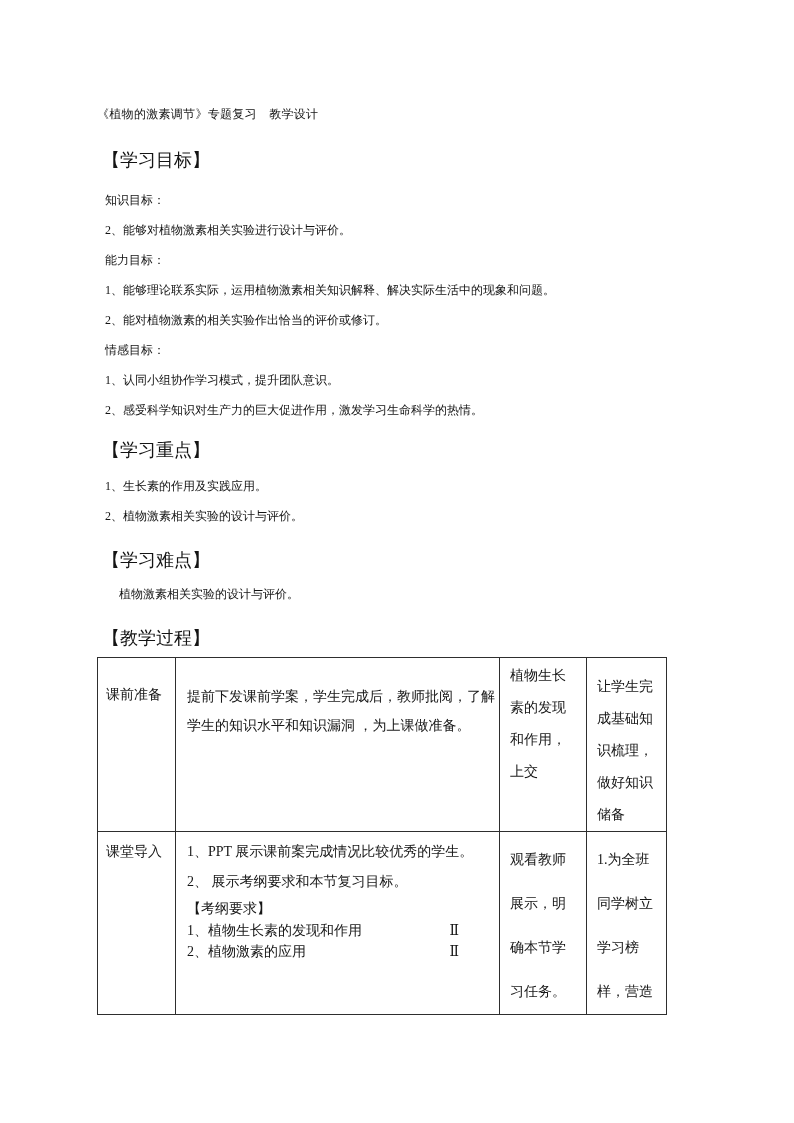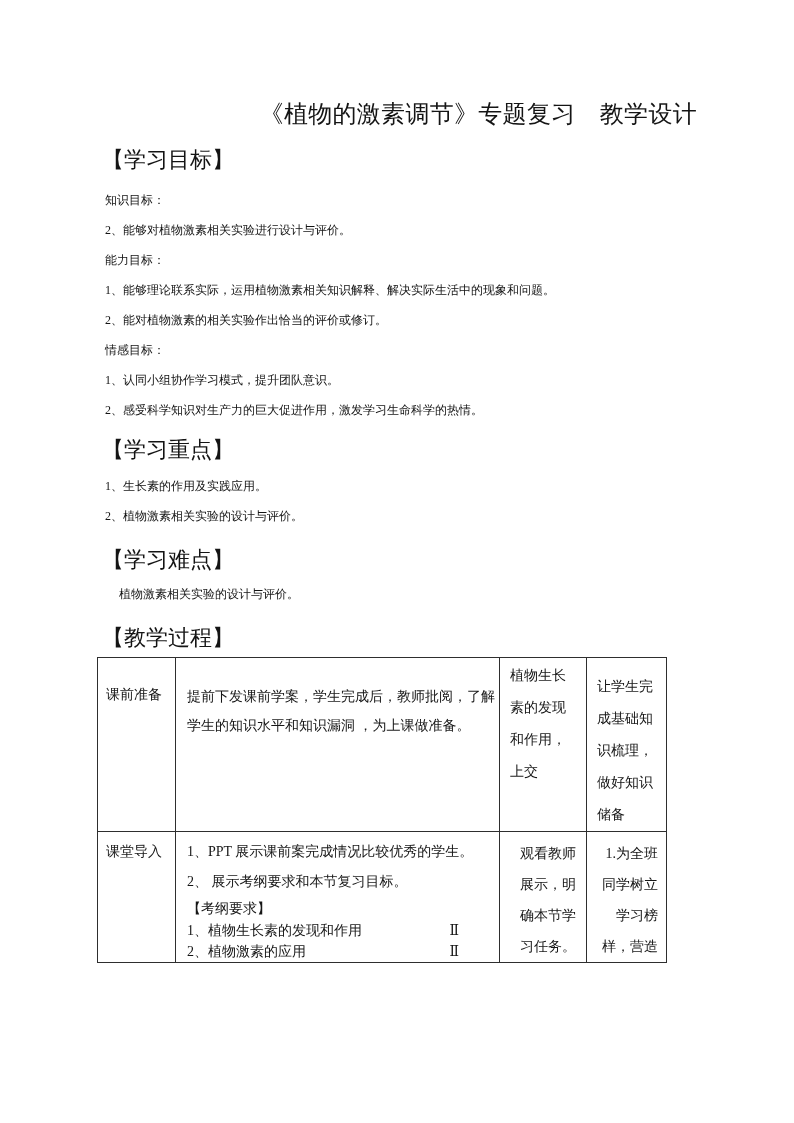--- a/index.html
+++ b/index.html
@@ -10,28 +10,28 @@
     height: 1123px;
     background: #ffffff;
     font-family: "Liberation Serif", "DejaVu Serif", serif;
     color: #141414;
     overflow: hidden;
   }
   .content {
     padding: 101px 97px 0 97px;
   }
   .doc-title {
-    font-size: 24px;
+    font-size: 12px;
     line-height: 26px;
-    text-align: right;
+    text-align: left;
     letter-spacing: 0.3px;
     white-space: pre;
   }
   .sec-heading {
-    font-size: 22px;
+    font-size: 18px;
     font-weight: normal;
     line-height: 26px;
     padding-left: 5px;
   }
   .sec-heading.objectives { margin-top: 20px; }
   .sec-heading.keypoints  { margin-top: 12px; }
   .sec-heading.difficulty { margin-top: 16px; }
   .sec-heading.process    { margin-top: 16px; }
   .para-group { margin-top: 12px; }
   .para-group.tight { margin-top: 8px; }
@@ -67,21 +67,21 @@
   th.c4 { padding-left: 9px; }
   tr.row-prep { height: 152px; }
   tr.row-intro { height: 125px; }
   td.stage-cell { padding: 26px 4px 0 8px; line-height: 22px; }
   tr.row-intro td.stage-cell { padding-top: 9px; }
   td.guidance-cell { padding: 24px 4px 0 11px; line-height: 29px; }
   tr.row-intro td.guidance-cell { padding-top: 5px; }
   td.student-cell { padding: 2px 0 0 10px; padding-right: 10px; line-height: 32px; }
   td.intent-cell  { padding: 13px 8px 0 10px; line-height: 32px; }
   tr.row-intro td.student-cell,
-  tr.row-intro td.intent-cell { padding-top: 6px; line-height: 31px; text-align: right; }
+  tr.row-intro td.intent-cell { padding-top: 6px; line-height: 44px; }
   .g-line1 { line-height: 30px; margin-bottom: 1px; }
   .g-line2 { line-height: 27px; }
   .outline-heading { line-height: 23px; margin-top: 2px; }
   .outline-item { display: flex; line-height: 21px; padding-right: 36px; align-items: center; }
   .outline-level { margin-left: auto; }
 </style>
 </head>
 <body>
 
 <div class="page">

